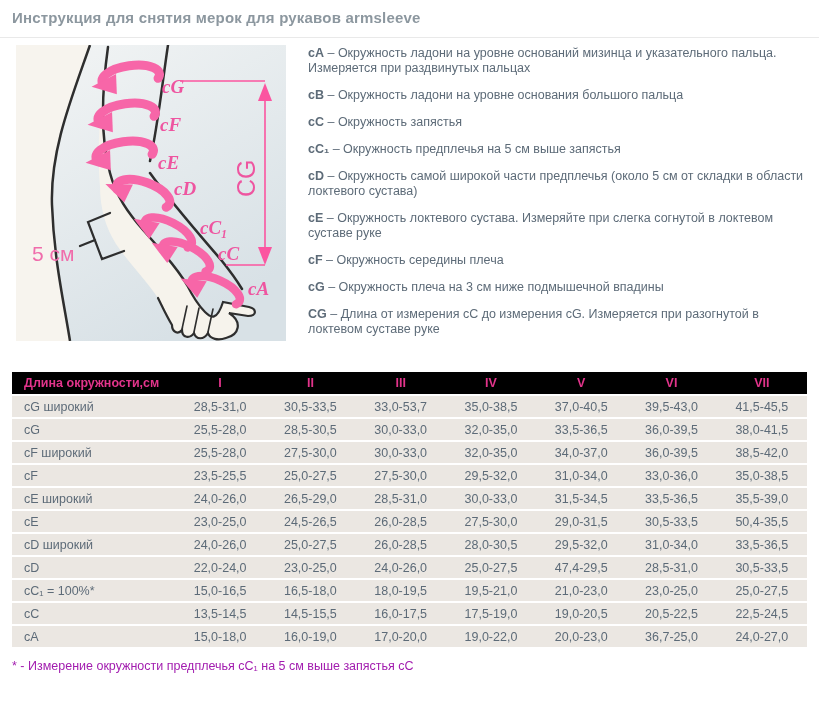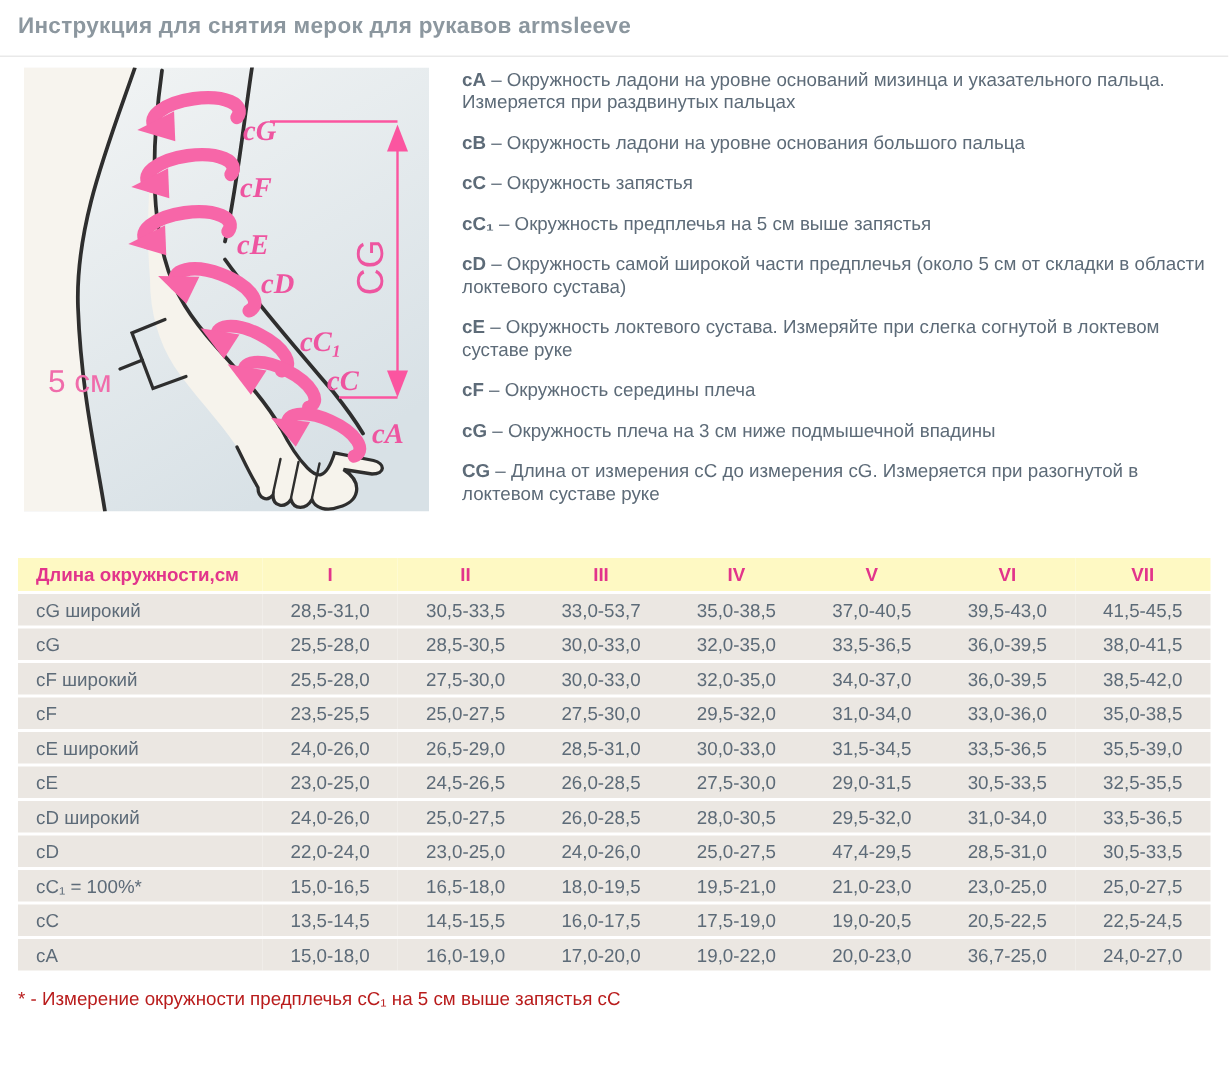--- a/index.html
+++ b/index.html
@@ -47,21 +47,21 @@
   .desc-item b { font-weight: bold; color: #55московская6472; }
   .size-table {
     width: calc(100% - 24px);
     margin: 5px 12px 0 12px;
     border-collapse: separate;
     border-spacing: 0 2px;
     table-layout: fixed;
     font-size: 12.5px;
   }
   .size-table th {
-    background: #fef9c3;
+    background: #000000;
     color: #e2348b;
     font-weight: bold;
     padding: 4px 6px;
     text-align: center;
     height: 22px;
   }
   .size-table td {
     background: #ebe7e2;
     color: #5d6b78;
     padding: 3px 6px;
@@ -72,21 +72,21 @@
     width: 20.5%;
     text-align: left;
     padding-left: 12px;
   }
   .footnotes {
     margin: 10px 12px 0 12px;
   }
   .footnote {
     margin: 0 0 11px 0;
     font-size: 12.5px;
-    color: #b91c1c;
+    color: #a21caf;
   }
   .band-label {
     font-family: "Liberation Serif", "DejaVu Serif", serif;
     font-style: italic;
     font-weight: bold;
   }
   .dim-label {
     font-family: "Liberation Sans", sans-serif;
   }
 </style>
@@ -270,21 +270,21 @@
         <td>35,5-39,0</td>
       </tr>
       <tr>
         <td class="label-col">cE</td>
         <td>23,0-25,0</td>
         <td>24,5-26,5</td>
         <td>26,0-28,5</td>
         <td>27,5-30,0</td>
         <td>29,0-31,5</td>
         <td>30,5-33,5</td>
-        <td>32,5-35,5</td>
+        <td>50,4-35,5</td>
       </tr>
       <tr>
         <td class="label-col">cD широкий</td>
         <td>24,0-26,0</td>
         <td>25,0-27,5</td>
         <td>26,0-28,5</td>
         <td>28,0-30,5</td>
         <td>29,5-32,0</td>
         <td>31,0-34,0</td>
         <td>33,5-36,5</td>

